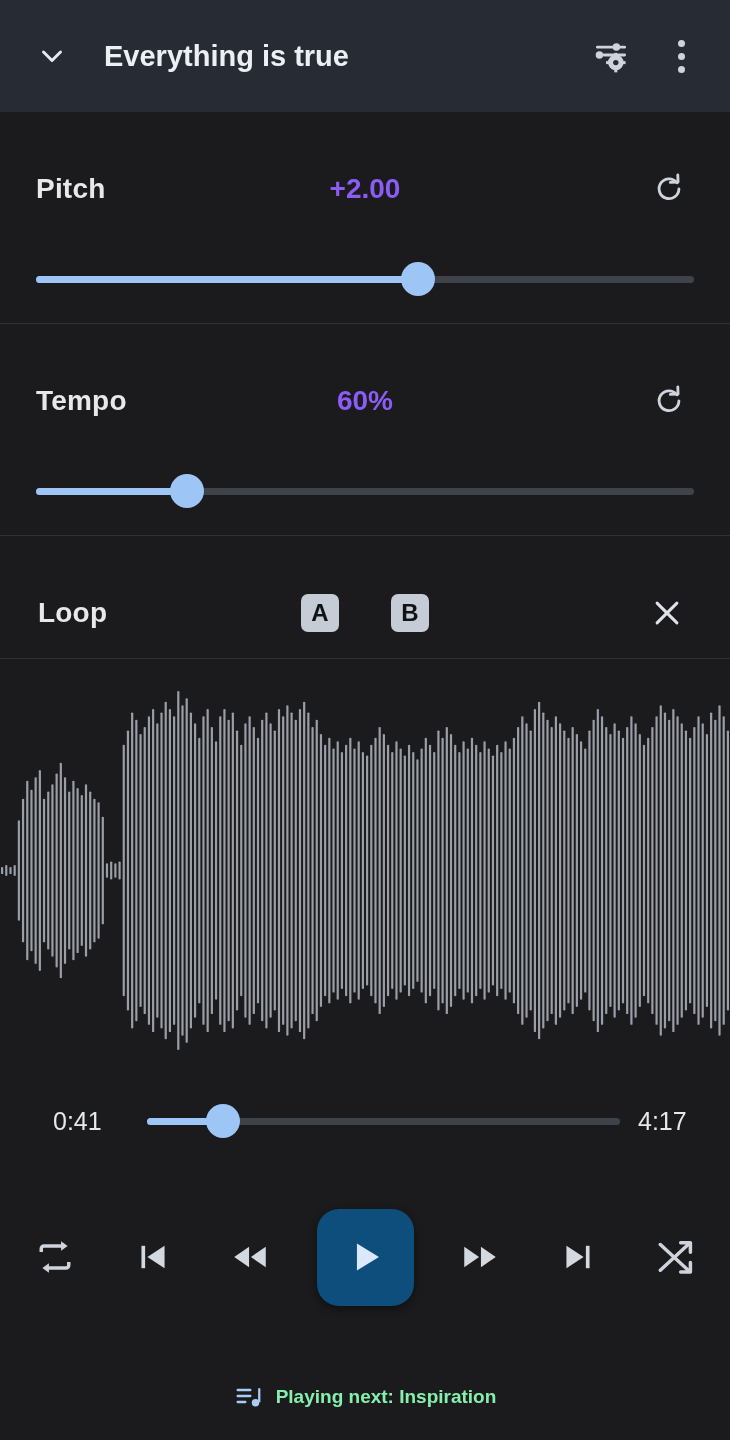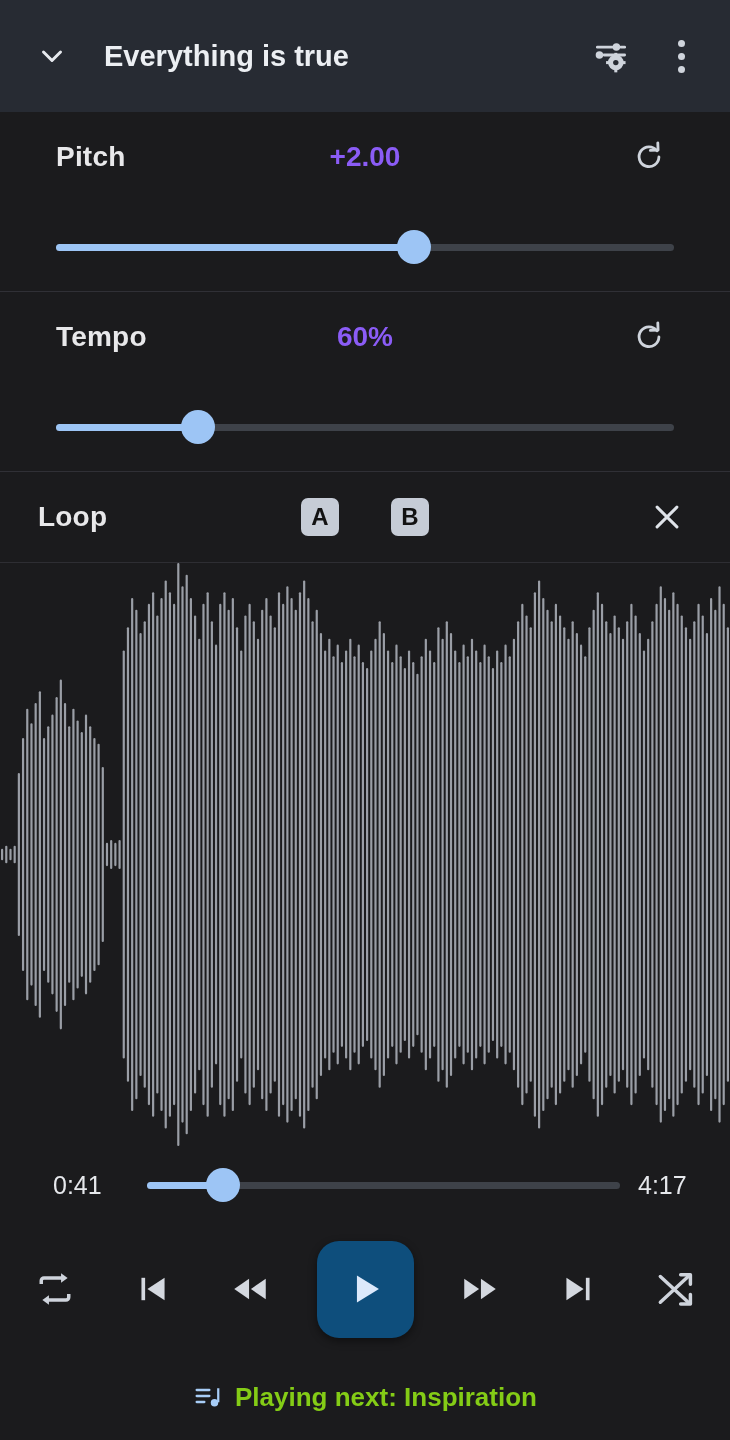--- a/index.html
+++ b/index.html
@@ -6,21 +6,21 @@
   html, body {
     width: 730px; height: 1440px;
     background: #1b1b1d;
     font-family: "Liberation Sans", sans-serif;
     overflow: hidden;
   }
   .app {
     position: relative;
     width: 730px; height: 1440px;
     background: #1b1b1d;
-    display: flex; flex-direction: column;
+    display: flex; flex-direction: column; gap: 32px;
   }
 
   
   .header {
     height: 112px;
     background: #272b33;
     display: flex; align-items: center;
     padding: 0 22px 0 26px;
     flex: 0 0 auto;
   }
@@ -37,21 +37,21 @@
   .hdr-actions { display: flex; align-items: center; gap: 16px; flex: 0 0 auto; }
   .hdr-btn {
     width: 54px; height: 54px;
     display: flex; align-items: center; justify-content: center;
     cursor: pointer;
   }
   .dots { display: flex; flex-direction: column; gap: 6px; align-items: center; }
   .dots i { width: 7px; height: 7px; border-radius: 50%; background: #cfd4dc; display: block; }
 
   
-  .section { position: relative; padding: 0 56px; flex: 0 0 auto; }
+  .section { position: relative; padding: 0 36px; flex: 0 0 auto; }
   .section.divided::after {
     content: ""; position: absolute; left: 0; right: 0; bottom: 0;
     height: 1px; background: #303036;
   }
   .ctl-row {
     height: 90px;
     display: flex; align-items: center;
     position: relative;
   }
   .ctl-label {
@@ -161,21 +161,21 @@
     cursor: pointer;
     box-shadow: 0 3px 8px rgba(0,0,0,.45);
   }
 
   
   .next-bar {
     height: 86px; display: flex; align-items: center; justify-content: center;
     gap: 12px; cursor: pointer; flex: 0 0 auto;
   }
   .next-text {
-    font-size: 26px; font-weight: bold; color: #84cc16;
+    font-size: 19px; font-weight: bold; color: #86efac;
   }
 </style>
 </head>
 <body>
 
 <div class="app">
 
   <div class="header">
     <div class="hdr-collapse">
       <svg width="34" height="34" viewBox="0 0 24 24">

